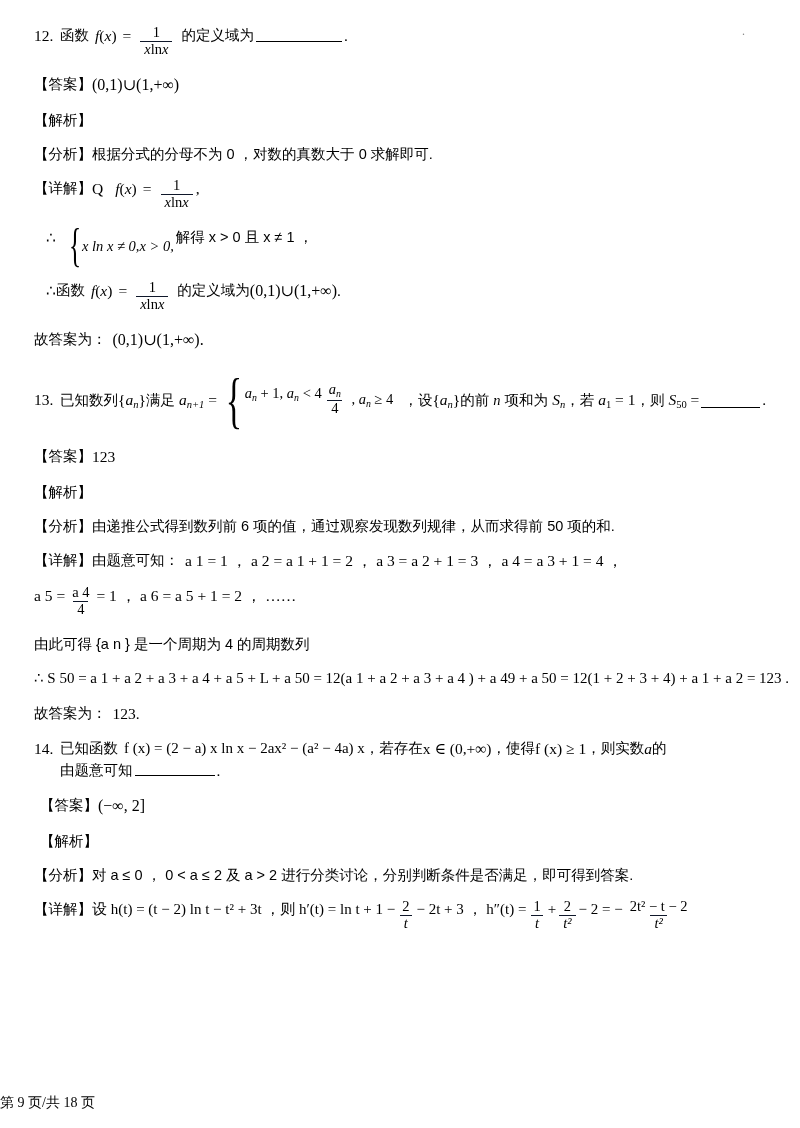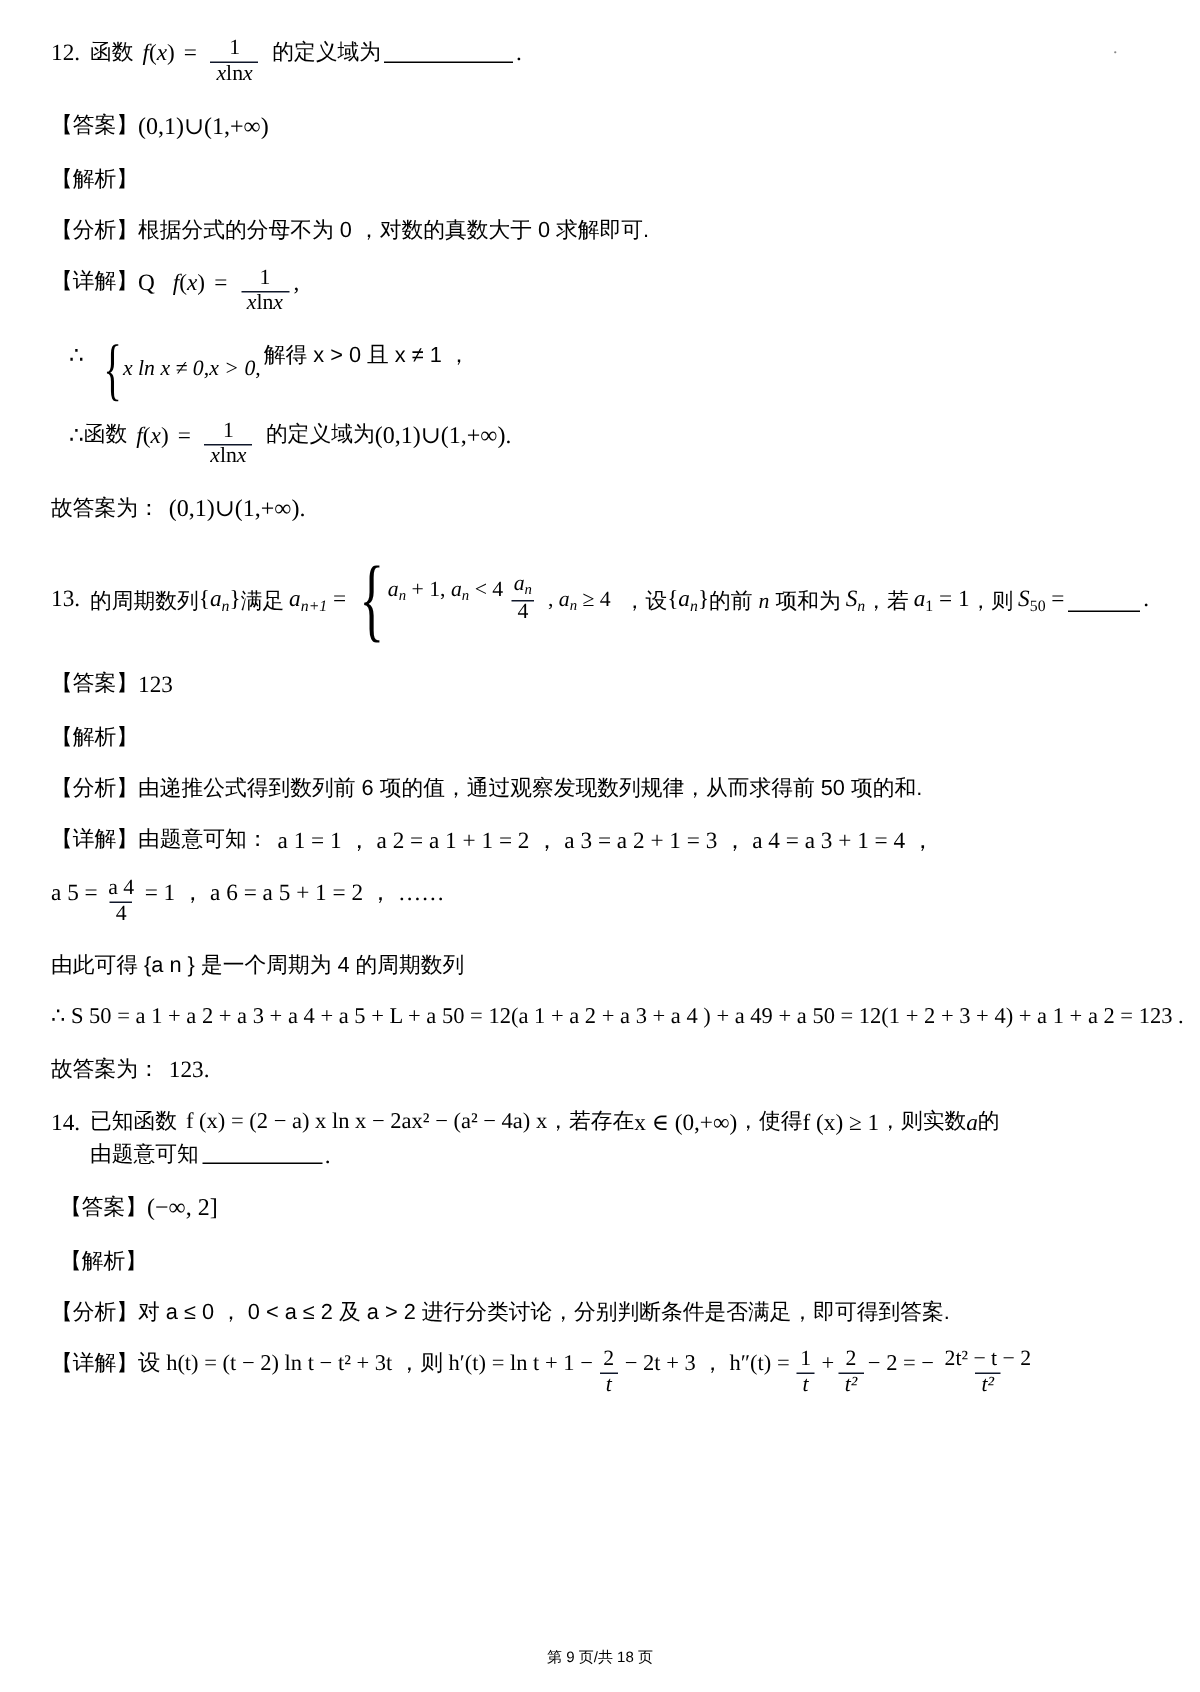--- a/index.html
+++ b/index.html
@@ -77,23 +77,22 @@
     margin-right: -4px;
   }
   .sys-rows { display: inline-flex; flex-direction: row; justify-content: center; }
   .sys-rows > div { font-size: 14.5px; line-height: 1.5; white-space: nowrap; }
   .brace-big { font-size: 62px; }
   .footer {
     position: absolute;
     left: 0;
     right: 0;
     bottom: 16px;
-    text-align: center;
-    font-family: Liberation Sans, sans-serif;
-    font-size: 10px;
+    font-family: Liberation Serif, serif;
+    font-size: 14px;
   }
   .dotmark {
     position: absolute;
     left: 742px;
     top: 24px;
     font-size: 12px;
     color: #888;
   }
   .q13row { display:flex; align-items:center; white-space: nowrap; font-size:15.5px; }
 </style>
@@ -194,21 +193,21 @@
   </div>
 
   <div class="line">
     <span class="cn">故答案为：</span>
     <span class="sp"></span>
     <span class="mn" style="font-size:16px">(0,1)∪(1,+∞).</span>
   </div>
 
   <div class="q13row" style="margin:26px 0 22px 0">
     <span class="idx">13.</span>
-    <span class="cn">的周期数列</span>
+    <span class="cn">已知数列</span>
     <span class="mn">{<span class="mi">a</span><sub class="mi">n</sub>}</span>
     <span class="cn">满足</span>
     <span class="sp"></span>
     <span class="mn"><span class="mi">a</span><sub class="mi">n+1</sub> =</span>
     <span class="sys">
       <span class="brace brace-big">{</span>
       <span class="sys-rows" style="line-height:2.1">
         <div><span class="mi">a</span><sub class="mi">n</sub><span class="mn"> + 1,</span> <span class="mi">a</span><sub class="mi">n</sub> <span class="mn">&lt; 4</span></div>
         <div>
           <span class="frac">

